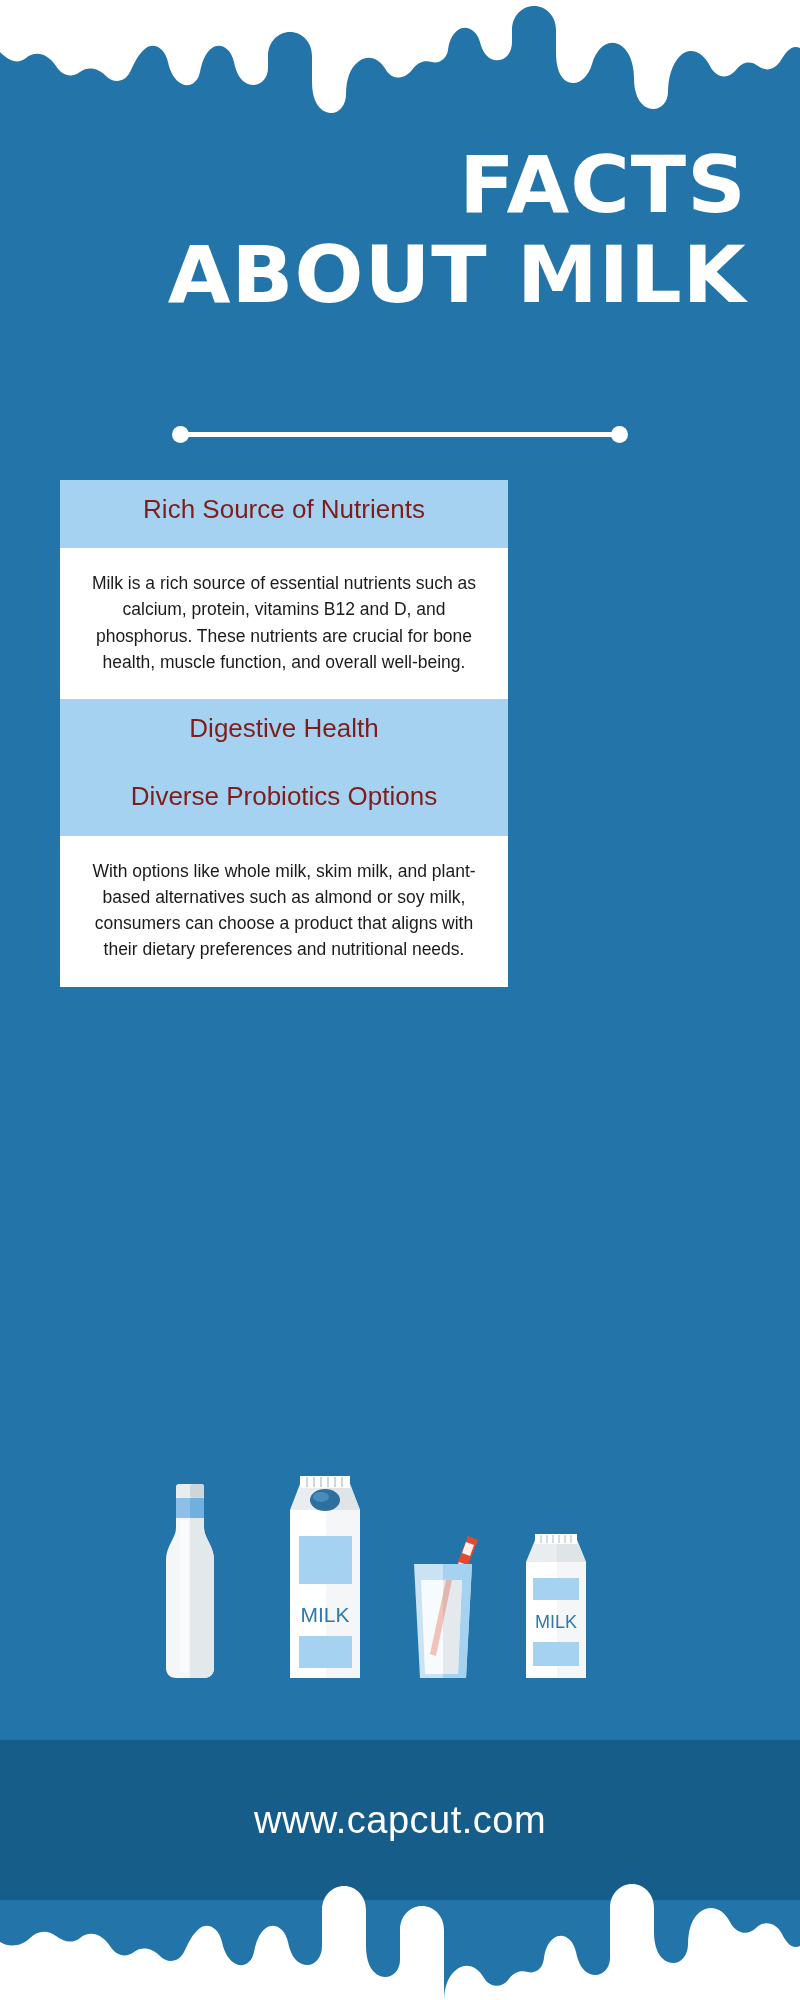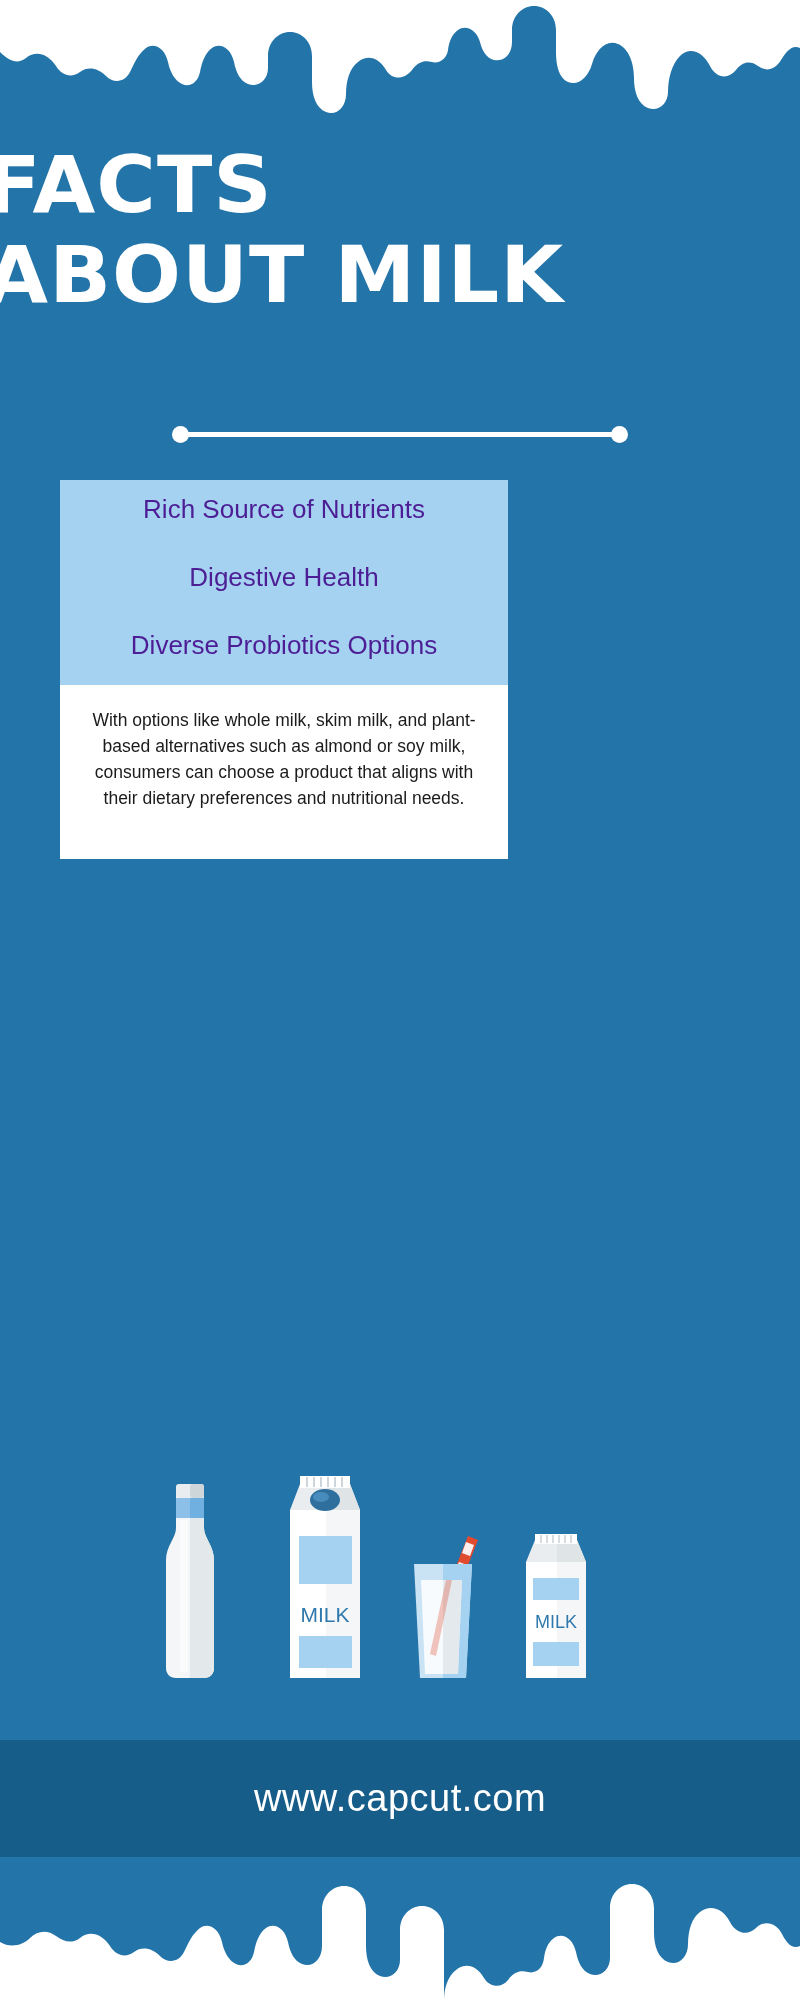--- a/index.html
+++ b/index.html
@@ -24,21 +24,21 @@
   }
   .drip-bottom {
     position:absolute; bottom:0; left:0;
     width:800px; height:150px;
     display:block;
   }
 
   
   .title-wrap {
     position:absolute; top:140px; left:0; width:732px;
-    text-align:left;
+    text-align:right;
   }
   .title-line {
     color:#ffffff;
     font-family:"DejaVu Sans", sans-serif;
     font-weight:bold;
     font-size:78px;
     line-height:1.16;
     letter-spacing:1px;
     text-transform:uppercase;
     transform:scaleX(1.04);
@@ -66,50 +66,50 @@
   
   .card {
     position:absolute;
     top:480px; left:60px;
     width:448px;
     background:#ffffff;
   }
   .card { width:448px; }
   .sec-head {
     background:#a5d2f0;
-    color:#4c1d95;
+    color:#7f1d1d;
     font-size:26px;
     line-height:1.2;
     text-align:center;
     padding:14px 8px 23px;
     font-family:"Liberation Sans", sans-serif;
   }
   .sec-body {
     background:#ffffff;
     color:#1b1b1b;
     font-size:17.5px;
     line-height:1.5;
     text-align:center;
     padding:22px 26px 24px;
     font-family:"Liberation Sans", sans-serif;
   }
-  .sec-body.last { padding-bottom:47px; }
+  .sec-body.last { padding-bottom:24px; }
 
   
   .illus {
     position:absolute;
     left:0; top:1440px;
     width:800px; height:300px;
   }
 
   
   .footer {
     position:absolute;
     left:0; top:1740px;
-    width:800px; height:117px;
+    width:800px; height:160px;
     background:#165d8a;
     display:flex;
     align-items:center;
     justify-content:center;
   }
   .footer-url {
     color:#ffffff;
     font-size:38px;
     letter-spacing:0.5px;
     font-family:"Liberation Sans", sans-serif;
@@ -177,20 +177,21 @@
 
   <div class="divider">
     <div class="bar"></div>
     <div class="dot left"></div>
     <div class="dot right"></div>
   </div>
 
   <div class="card">
 
     <div class="sec-head">Rich Source of Nutrients</div>
+    <div class="sec-body">Milk is a rich source of essential nutrients such as calcium, protein, vitamins B12 and D, and phosphorus. These nutrients are crucial for bone health, muscle function, and overall well-being.</div>
 
     <div class="sec-head">Digestive Health</div>
 
     <div class="sec-head">Diverse Probiotics Options</div>
     <div class="sec-body last">With options like whole milk, skim milk, and plant-based alternatives such as almond or soy milk, consumers can choose a product that aligns with their dietary preferences and nutritional needs.</div>
 
   </div>
 
   <svg class="illus" viewBox="0 0 800 300" preserveAspectRatio="none">
 

